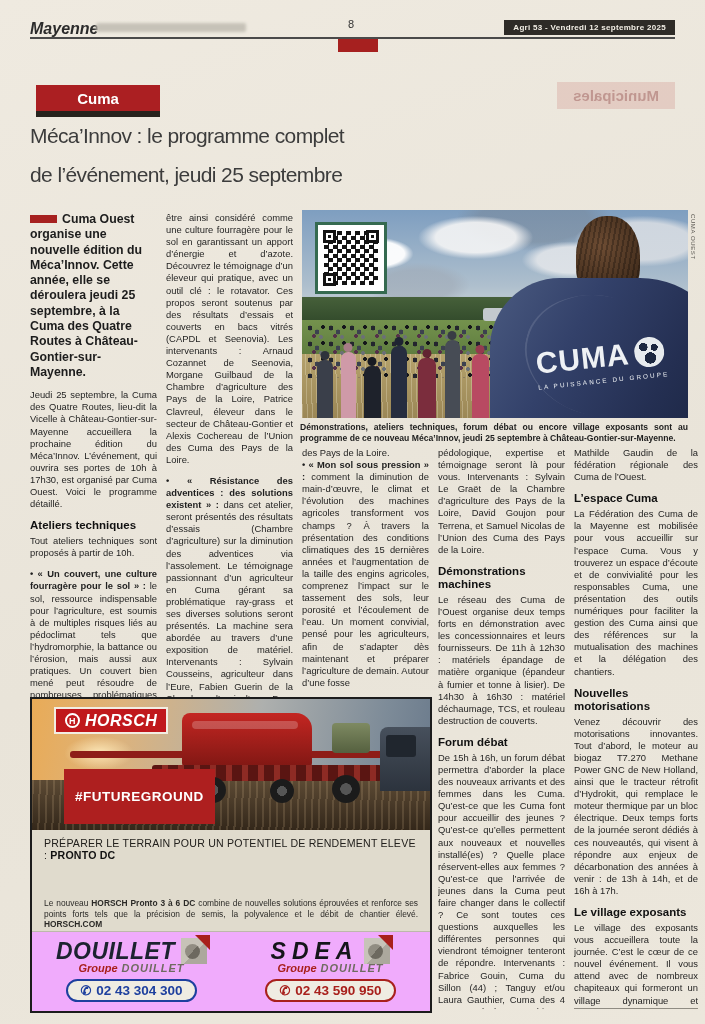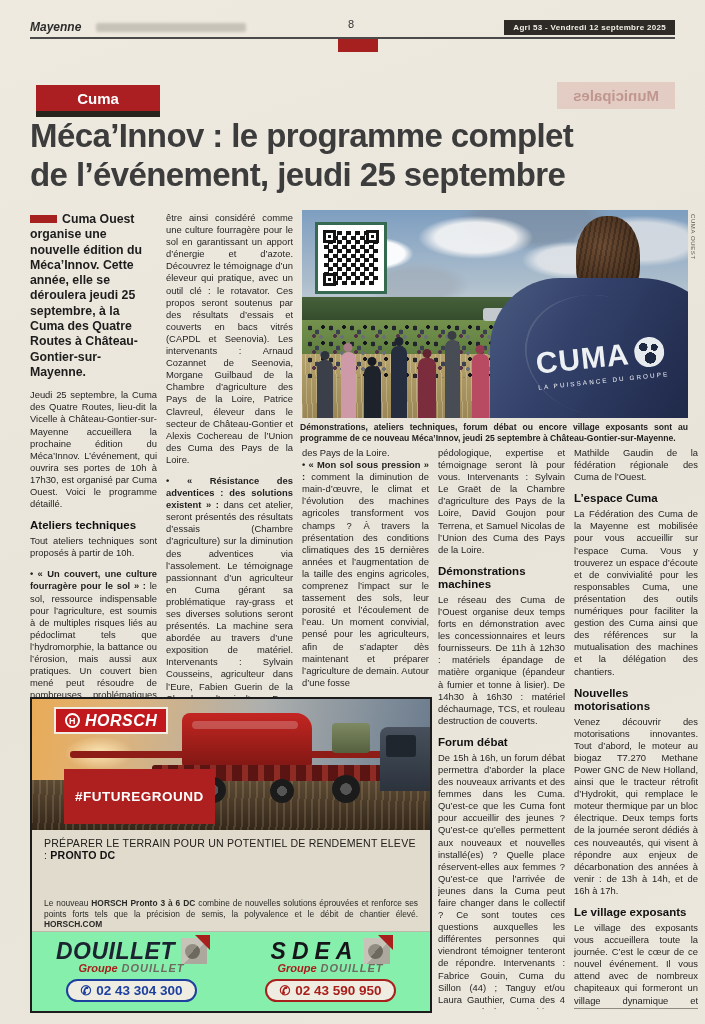--- a/index.html
+++ b/index.html
@@ -3,39 +3,39 @@
 <meta charset="utf-8">
 <style>
   html,body{margin:0;padding:0;background:#cfcbc1;}
   *{box-sizing:border-box;}
   .page{position:relative;width:705px;height:1024px;margin:0 auto;
     background:linear-gradient(160deg,#efeae0 0%,#e9e4d9 55%,#ece7dc 100%);
     font-family:"Liberation Sans",sans-serif;color:#222;overflow:hidden;}
 
   
   .masthead{position:absolute;left:30px;top:18px;width:645px;height:20px;}
-  .mh-section{position:absolute;left:0;top:2px;font-size:12px;font-weight:bold;font-style:italic;color:#2b2b2b;}
+  .mh-section{position:absolute;left:0;top:2px;font-size:16px;font-weight:bold;font-style:italic;color:#2b2b2b;}
   .mh-redact{position:absolute;left:66px;top:5px;width:150px;height:9px;background:#c6c2b8;filter:blur(1.4px);border-radius:2px;}
   .mh-page{position:absolute;left:318px;top:0;font-size:11px;color:#333;}
   .mh-edition{position:absolute;right:0;top:2px;background:#2e2b27;color:#f3efe6;font-size:8px;font-weight:bold;
     padding:3px 9px;letter-spacing:.3px;text-align:right;}
   .mh-rule{position:absolute;left:30px;top:37px;width:645px;height:2px;background:#4a4a4a;}
   .mh-redrect{position:absolute;left:338px;top:39px;width:40px;height:13px;background:#a6201f;}
 
   
   .bleed{position:absolute;right:30px;top:82px;width:118px;height:27px;background:rgba(196,108,104,.22);
     display:flex;align-items:center;justify-content:center;transform:scaleX(-1);
     font-weight:bold;font-size:15px;color:rgba(148,84,82,.45);filter:blur(.6px);}
 
   
   .kicker{position:absolute;left:36px;top:85px;width:124px;height:26px;background:#ab1f22;
     color:#fff;font-weight:bold;font-size:15px;display:flex;align-items:center;justify-content:center;}
   .kicker-shadow{position:absolute;left:36px;top:111px;width:124px;height:6px;background:#27231d;}
-  .headline{position:absolute;left:30px;top:116px;width:655px;font-weight:bold;color:#3c3c3c;
-    font-size:33px;line-height:39px;letter-spacing:-.6px;}
+  .headline{position:absolute;left:30px;top:116px;width:655px;font-weight:normal;color:#3c3c3c;
+    font-size:21px;line-height:39px;letter-spacing:-.6px;}
 
   
   .col{position:absolute;font-size:9.4px;line-height:12.1px;text-align:justify;color:#1f1f1f;overflow:hidden;}
   .col p{margin:0 0 9px 0;}
   .col .bold-in{font-weight:bold;}
   .col h3{margin:4px 0 3px 0;font-size:11.5px;line-height:13px;color:#111;}
   .col1{left:30px;top:212px;width:127px;height:486px;}
   .col2{left:166px;top:212px;width:127px;height:486px;}
   .col3{left:302px;top:447px;width:127px;height:250px;}
   .col4{left:438px;top:447px;width:127px;height:562px;}
@@ -137,21 +137,21 @@
     font-size:16px;letter-spacing:.5px;}
   .h-circle{width:15px;height:15px;border:2px solid #fff;border-radius:50%;font-size:9px;font-style:normal;
     display:flex;align-items:center;justify-content:center;}
   .hashtag{position:absolute;left:32px;bottom:6px;background:#ae1f1f;color:#fff;font-weight:bold;
     font-size:13.5px;padding:20px 11px;letter-spacing:.5px;}
   .ad-headline{padding:7px 12px 3px 12px;font-size:10.6px;color:#22201d;letter-spacing:.2px;}
   .ad-headline b{color:#111;}
   .ad-body{padding:2px 12px;font-size:8.4px;line-height:10.6px;color:#2b2a27;text-align:justify;margin-top:32px;}
   .ad-bullets{margin:5px 0 0 0;padding:0 12px 0 18px;list-style:none;}
   .ad-bullets li{font-size:8.3px;line-height:15.5px;color:#33322e;}
-  .dealers{position:absolute;left:0;right:0;bottom:0;height:80px;display:flex;background:#86efac;
+  .dealers{position:absolute;left:0;right:0;bottom:0;height:80px;display:flex;background:#f0abfc;
     border-top:1px solid #bdb8ab;}
   .dealer{flex:1;position:relative;display:flex;flex-direction:column;align-items:center;padding-top:6px;}
   .d-row{display:flex;align-items:flex-start;gap:6px;}
   .d-name{font-weight:bold;font-style:italic;font-size:23px;color:#1c2330;letter-spacing:.5px;}
   .d-name.sdea{color:#15151a;letter-spacing:6px;}
   .d-mark{position:relative;width:26px;height:26px;background:linear-gradient(135deg,#c7c3b8 55%,#aca89d 55%);}
   .d-mark::before{content:"";position:absolute;right:-3px;top:-3px;border-top:15px solid #a8201c;
     border-left:15px solid transparent;}
   .d-mark::after{content:"";position:absolute;left:4px;top:6px;width:15px;height:15px;border-radius:50%;
     background:conic-gradient(from 40deg,#6d695f 0 50%,#918d82 0);}

